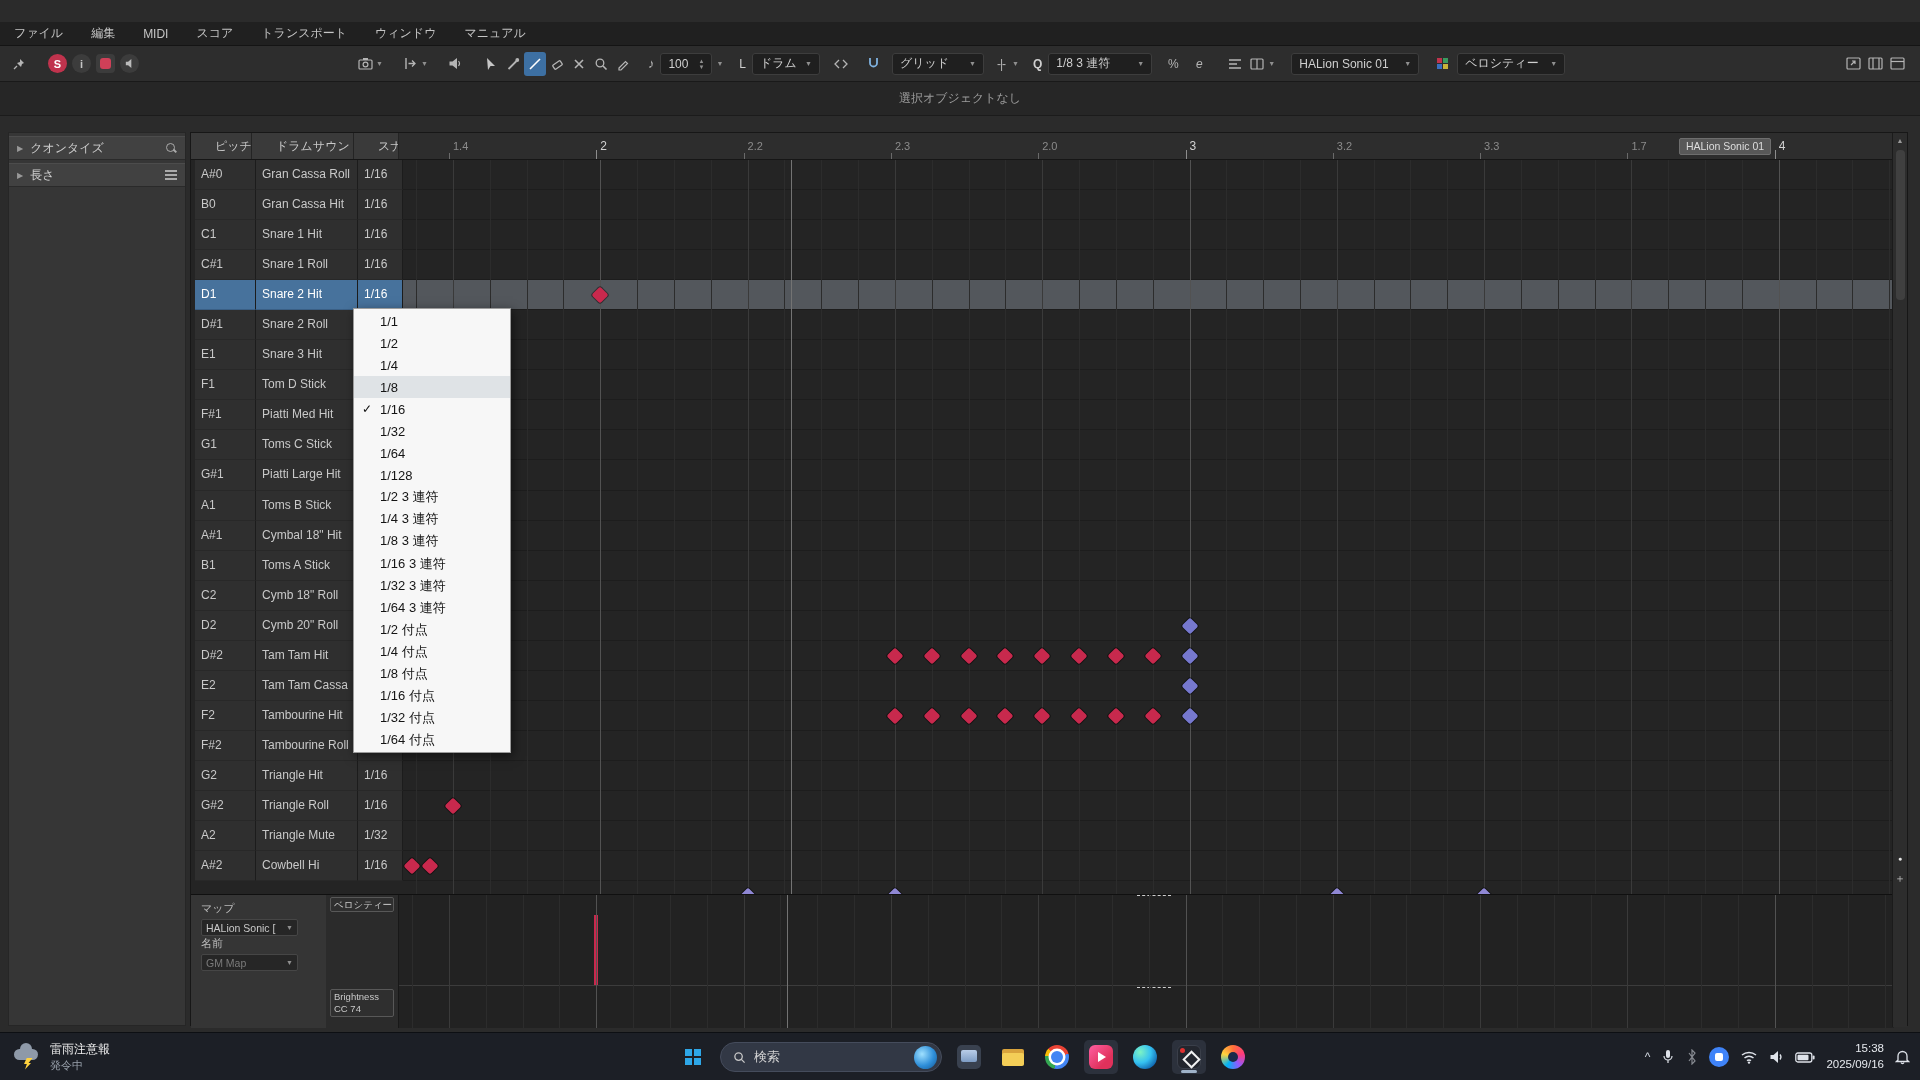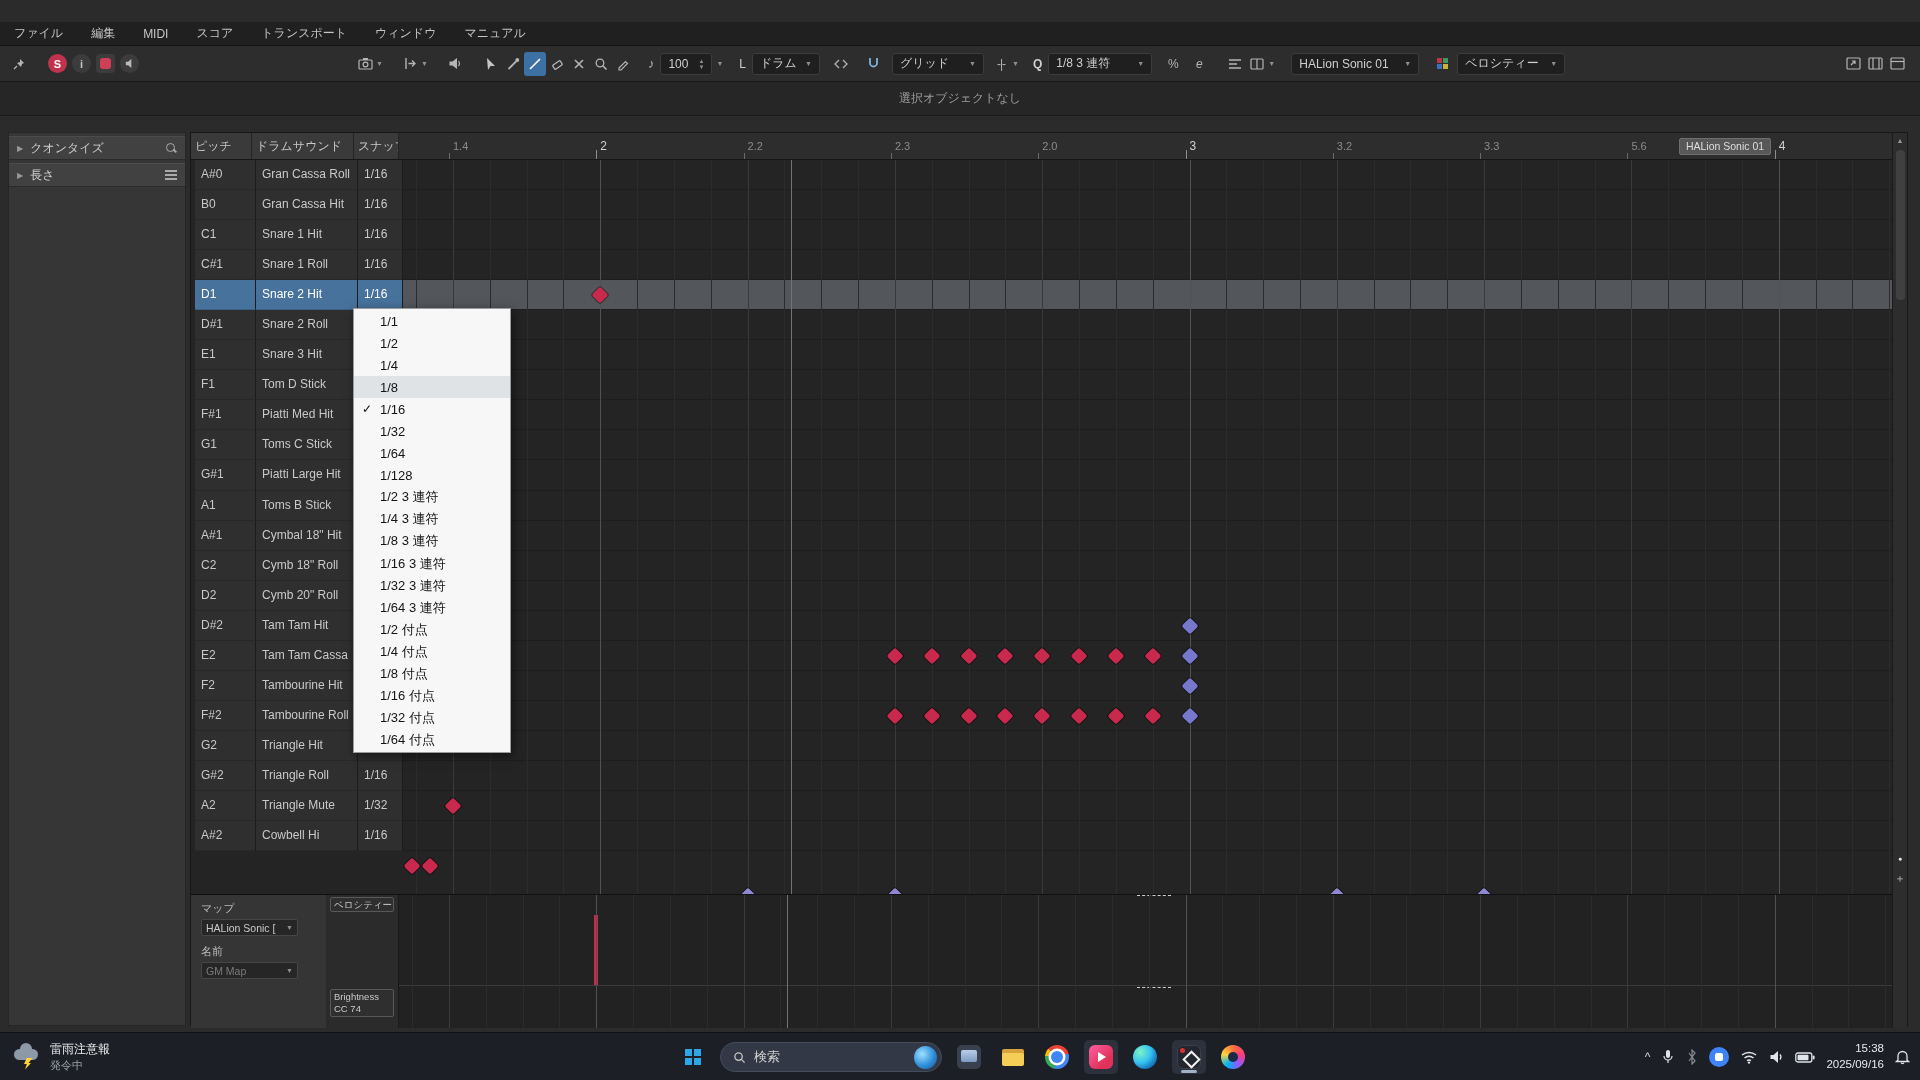--- a/index.html
+++ b/index.html
@@ -38,21 +38,21 @@
   .lp-head .sect-arrow{font-size:8px;color:#999}
   .lp-head .rt{margin-left:auto}
   .mag{position:relative;width:12px;height:12px;display:inline-block}
   .mag::before{content:"";position:absolute;left:1px;top:1px;width:7px;height:7px;border:1.4px solid #aaa;border-radius:50%}
   .mag::after{content:"";position:absolute;left:8px;top:8px;width:4px;height:1.6px;background:#aaa;transform:rotate(45deg)}
   .listic{display:inline-block;width:12px;height:10px;border-top:2px solid #aaa;border-bottom:2px solid #aaa;position:relative}
   .listic::after{content:"";position:absolute;left:0;top:2px;width:12px;height:2px;background:#aaa}
   
   .editor{position:absolute;left:190px;top:132px;width:1718px;height:894px;background:#242424;border:1px solid #171717}
   .colhead{position:absolute;left:0;top:0;width:208px;height:27px;background:#3a3a3a;border-bottom:1px solid #161616;display:flex;font-size:12px;color:#c9c9c9}
-  .colhead div{line-height:26px;padding-left:4px;border-right:1px solid #242424;overflow:hidden;white-space:nowrap}
+  .colhead div{line-height:26px;padding-left:24px;border-right:1px solid #242424;overflow:hidden;white-space:nowrap}
   .ch0{width:61px}.ch1{width:102px}.ch2{width:45px}
   .ruler{position:absolute;left:208px;top:0;width:1495px;height:27px;background:#2d2d2d;border-bottom:1px solid #161616;overflow:hidden}
   .rtick{position:absolute;bottom:0;width:1px;height:6px;background:#6a6a6a}
   .rtick.bar{height:9px;background:#8d8d8d}
   .rlabel{position:absolute;top:7px;font-size:11px;color:#8b8b8b}
   .rlabel.bar{font-size:12px;color:#d2d2d2;top:6px}
   .part-tag{position:absolute;left:1280px;top:5px;width:92px;height:17px;background:#585858;border:1px solid #6e6e6e;border-radius:2px;color:#ddd;font-size:10.5px;line-height:15px;text-align:center;overflow:hidden;white-space:nowrap}
   .ed-body{position:absolute;left:4px;top:27px;width:1703px;height:734px;overflow:hidden}
   .drow{display:flex;height:30.06px}
   .cell{border-right:1px solid #1c1c1c;border-bottom:1px solid #282828;background:#2f2f2f;color:#c9c9c9;font-size:12px;line-height:29px;padding-left:6px;overflow:hidden;white-space:nowrap}
@@ -69,21 +69,21 @@
   .note{position:absolute;width:12px;height:12px;transform:rotate(45deg);border-radius:2px;box-shadow:0 0 0 1px rgba(0,0,0,.45)}
   .note.red{background:var(--red)}
   .note.blue{background:var(--blue)}
   .note.violet{background:var(--violet)}
   
   .ed-bottom{position:absolute;left:0;top:761px;width:1703px;height:133px;border-top:1px solid #101010}
   .map-panel{position:absolute;left:0;top:0;width:135px;height:133px;background:#353535;font-size:11px;color:#bdbdbd;padding:6px 0 0 10px}
   .msel{width:97px;height:17px;margin-top:3px;background:#262626;border:1px solid #464646;border-radius:2px;display:flex;align-items:center;padding:0 4px;font-size:10.5px;color:#c9c9c9;overflow:hidden;white-space:nowrap}
   .msel .arr{margin-left:auto}
   .msel.dim{color:#7b7b7b}
-  .map-lab2{margin-top:8px}
+  .map-lab2{}
   .gutter{position:absolute;left:135px;top:0;width:73px;height:133px;background:#2b2b2b;border-right:1px solid #181818}
   .chip{position:absolute;left:4px;background:#2f2f2f;border:1px solid #585858;border-radius:2px;color:#c9c9c9;font-size:9.5px;padding:1px 3px;overflow:hidden;white-space:nowrap}
   .chip.vel{top:2px;width:64px;height:15px}
   .chip.cc{top:94px;width:64px;height:28px;line-height:12px;white-space:normal}
   .lanes{position:absolute;left:208px;top:0;width:1495px;height:133px;background:#222;overflow:hidden}
   .lane-div{position:absolute;left:0;right:0;top:90px;height:1px;background:#3c3c3c}
   .velbar{position:absolute;top:20px;height:70px;width:4px;background:var(--red)}
   .dash{position:absolute;left:738px;width:34px;height:0;border-top:1px dashed #d0d0d0}
   
   .vscroll{position:absolute;right:0;top:0;width:15px;height:894px;background:#2d2d2d;border-left:1px solid #1b1b1b;text-align:center}
@@ -362,21 +362,21 @@
         <span class="rlabel" style="left: 495.9px;">2.3</span>
         <span class="rtick" style="left: 639.2px;"></span>
         <span class="rlabel" style="left: 643.2px;">2.0</span>
         <span class="rtick bar" style="left: 786.5px;"></span>
         <span class="rlabel bar" style="left: 790.5px;">3</span>
         <span class="rtick" style="left: 933.8px;"></span>
         <span class="rlabel" style="left: 937.8px;">3.2</span>
         <span class="rtick" style="left: 1081.1px;"></span>
         <span class="rlabel" style="left: 1085.1px;">3.3</span>
         <span class="rtick" style="left: 1228.4px;"></span>
-        <span class="rlabel" style="left: 1232.4px;">5.6</span>
+        <span class="rlabel" style="left: 1232.4px;">1.7</span>
         <span class="rtick bar" style="left: 1375.7px;"></span>
         <span class="rlabel bar" style="left: 1379.7px;">4</span>
       </div>
 
     <div class="ed-body">
       <div id="rows">
           <div class="drow">
             <div class="cell c0">A#0</div>
             <div class="cell c1">Gran Cassa Roll</div>
             <div class="cell c2">1/16</div>
@@ -444,20 +444,26 @@
           </div>
           <div class="drow">
             <div class="cell c0">A1</div>
             <div class="cell c1">Toms B Stick</div>
             <div class="cell c2">1/16</div>
             <div class="gcell"></div>
           </div>
           <div class="drow">
             <div class="cell c0">A#1</div>
             <div class="cell c1">Cymbal 18" Hit</div>
+            <div class="cell c2">1/16</div>
+            <div class="gcell"></div>
+          </div>
+          <div class="drow">
+            <div class="cell c0">B1</div>
+            <div class="cell c1">Toms A Stick</div>
             <div class="cell c2">1/16</div>
             <div class="gcell"></div>
           </div>
           <div class="drow">
             <div class="cell c0">C2</div>
             <div class="cell c1">Cymb 18" Roll</div>
             <div class="cell c2">1/16</div>
             <div class="gcell"></div>
           </div>
           <div class="drow">

